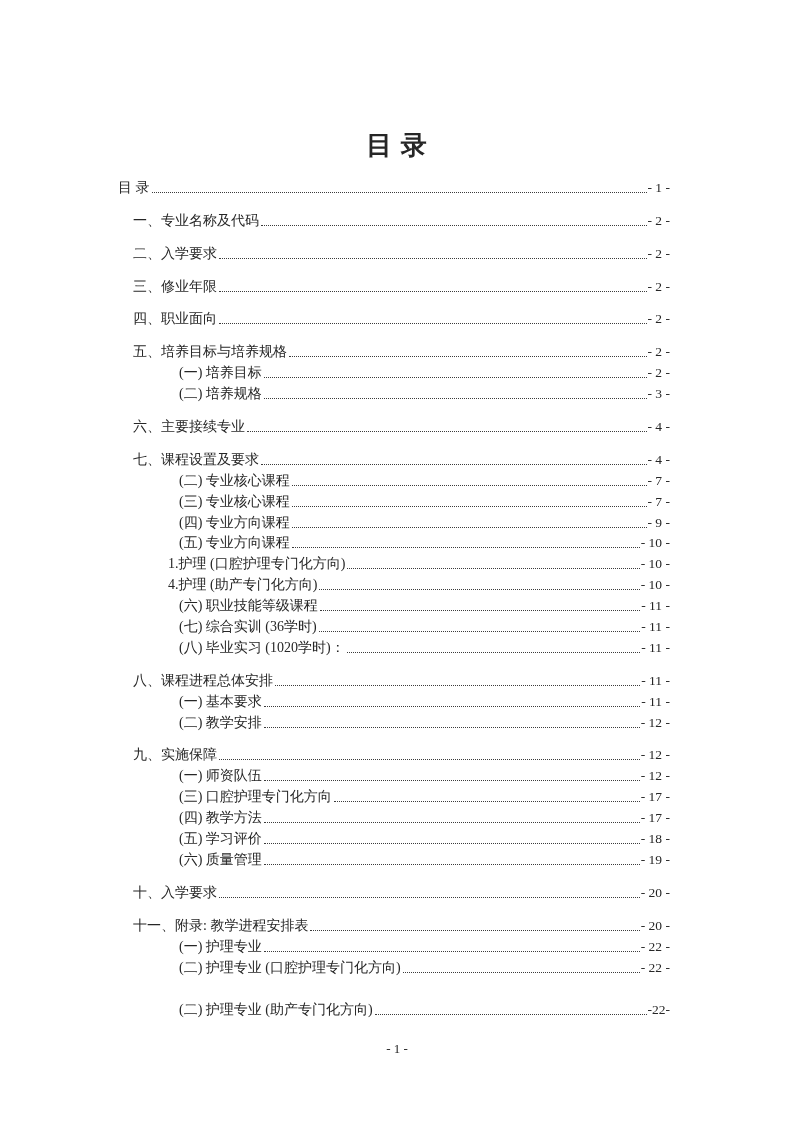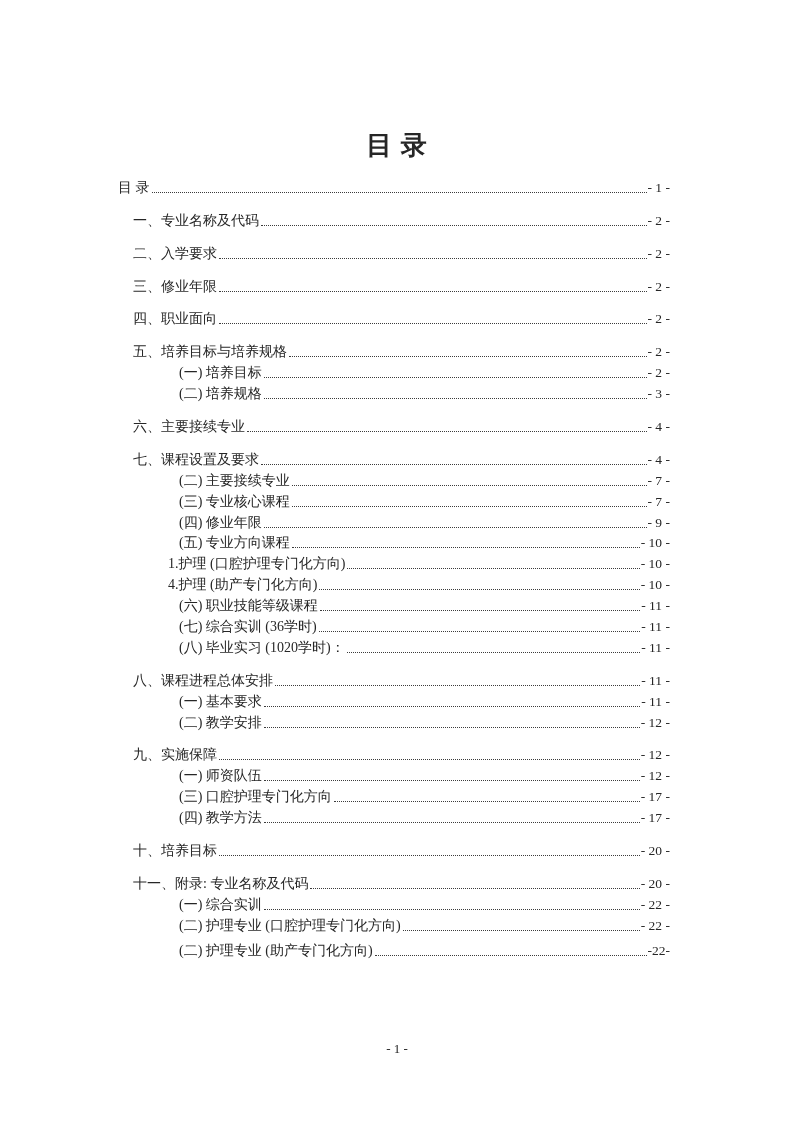--- a/index.html
+++ b/index.html
@@ -19,21 +19,21 @@
     margin:0;
   }
   .toc {
     position:absolute; left:118px; top:176px; width:552px;
   }
   .toc-row {
     display:flex; align-items:flex-end;
     height:20.9px;
     box-sizing:border-box;
   }
-  .toc-row.extra-gap { margin-top:4px; }
+  .toc-row.extra-gap { margin-top:22px; }
   .lbl {
     white-space:pre;
     font-size:14px; line-height:18px;
     flex:0 0 auto;
   }
   .dots {
     flex:1 1 auto;
     min-width:8px;
     border-bottom:1.6px dotted #3c3c3c;
     margin:0 1px 4px 2px;
@@ -108,31 +108,31 @@
         <span class="lbl">六、主要接续专业</span>
         <span class="dots"></span>
         <span class="pg">- 4 -</span>
       </div>
       <div class="toc-row lvl1">
         <span class="lbl">七、课程设置及要求</span>
         <span class="dots"></span>
         <span class="pg">- 4 -</span>
       </div>
       <div class="toc-row lvl2">
-        <span class="lbl">(二) 主要接续专业</span>
+        <span class="lbl">(二) 专业核心课程</span>
         <span class="dots"></span>
         <span class="pg">- 7 -</span>
       </div>
       <div class="toc-row lvl2">
         <span class="lbl">(三) 专业核心课程</span>
         <span class="dots"></span>
         <span class="pg">- 7 -</span>
       </div>
       <div class="toc-row lvl2">
-        <span class="lbl">(四) 修业年限</span>
+        <span class="lbl">(四) 专业方向课程</span>
         <span class="dots"></span>
         <span class="pg">- 9 -</span>
       </div>
       <div class="toc-row lvl2">
         <span class="lbl">(五) 专业方向课程</span>
         <span class="dots"></span>
         <span class="pg">- 10 -</span>
       </div>
       <div class="toc-row lvl3">
         <span class="lbl">1.护理 (口腔护理专门化方向)</span>
@@ -187,32 +187,42 @@
       <div class="toc-row lvl2">
         <span class="lbl">(三) 口腔护理专门化方向</span>
         <span class="dots"></span>
         <span class="pg">- 17 -</span>
       </div>
       <div class="toc-row lvl2">
         <span class="lbl">(四) 教学方法</span>
         <span class="dots"></span>
         <span class="pg">- 17 -</span>
       </div>
-      <div class="toc-row lvl1">
-        <span class="lbl">十、培养目标</span>
+      <div class="toc-row lvl2">
+        <span class="lbl">(五) 学习评价</span>
+        <span class="dots"></span>
+        <span class="pg">- 18 -</span>
+      </div>
+      <div class="toc-row lvl2">
+        <span class="lbl">(六) 质量管理</span>
+        <span class="dots"></span>
+        <span class="pg">- 19 -</span>
+      </div>
+      <div class="toc-row lvl1">
+        <span class="lbl">十、入学要求</span>
         <span class="dots"></span>
         <span class="pg">- 20 -</span>
       </div>
       <div class="toc-row lvl1">
-        <span class="lbl">十一、附录: 专业名称及代码</span>
+        <span class="lbl">十一、附录: 教学进程安排表</span>
         <span class="dots"></span>
         <span class="pg">- 20 -</span>
       </div>
       <div class="toc-row lvl2">
-        <span class="lbl">(一) 综合实训</span>
+        <span class="lbl">(一) 护理专业</span>
         <span class="dots"></span>
         <span class="pg">- 22 -</span>
       </div>
       <div class="toc-row lvl2">
         <span class="lbl">(二) 护理专业 (口腔护理专门化方向)</span>
         <span class="dots"></span>
         <span class="pg">- 22 -</span>
       </div>
       <div class="toc-row lvl2 extra-gap">
         <span class="lbl">(二) 护理专业 (助产专门化方向)</span>

